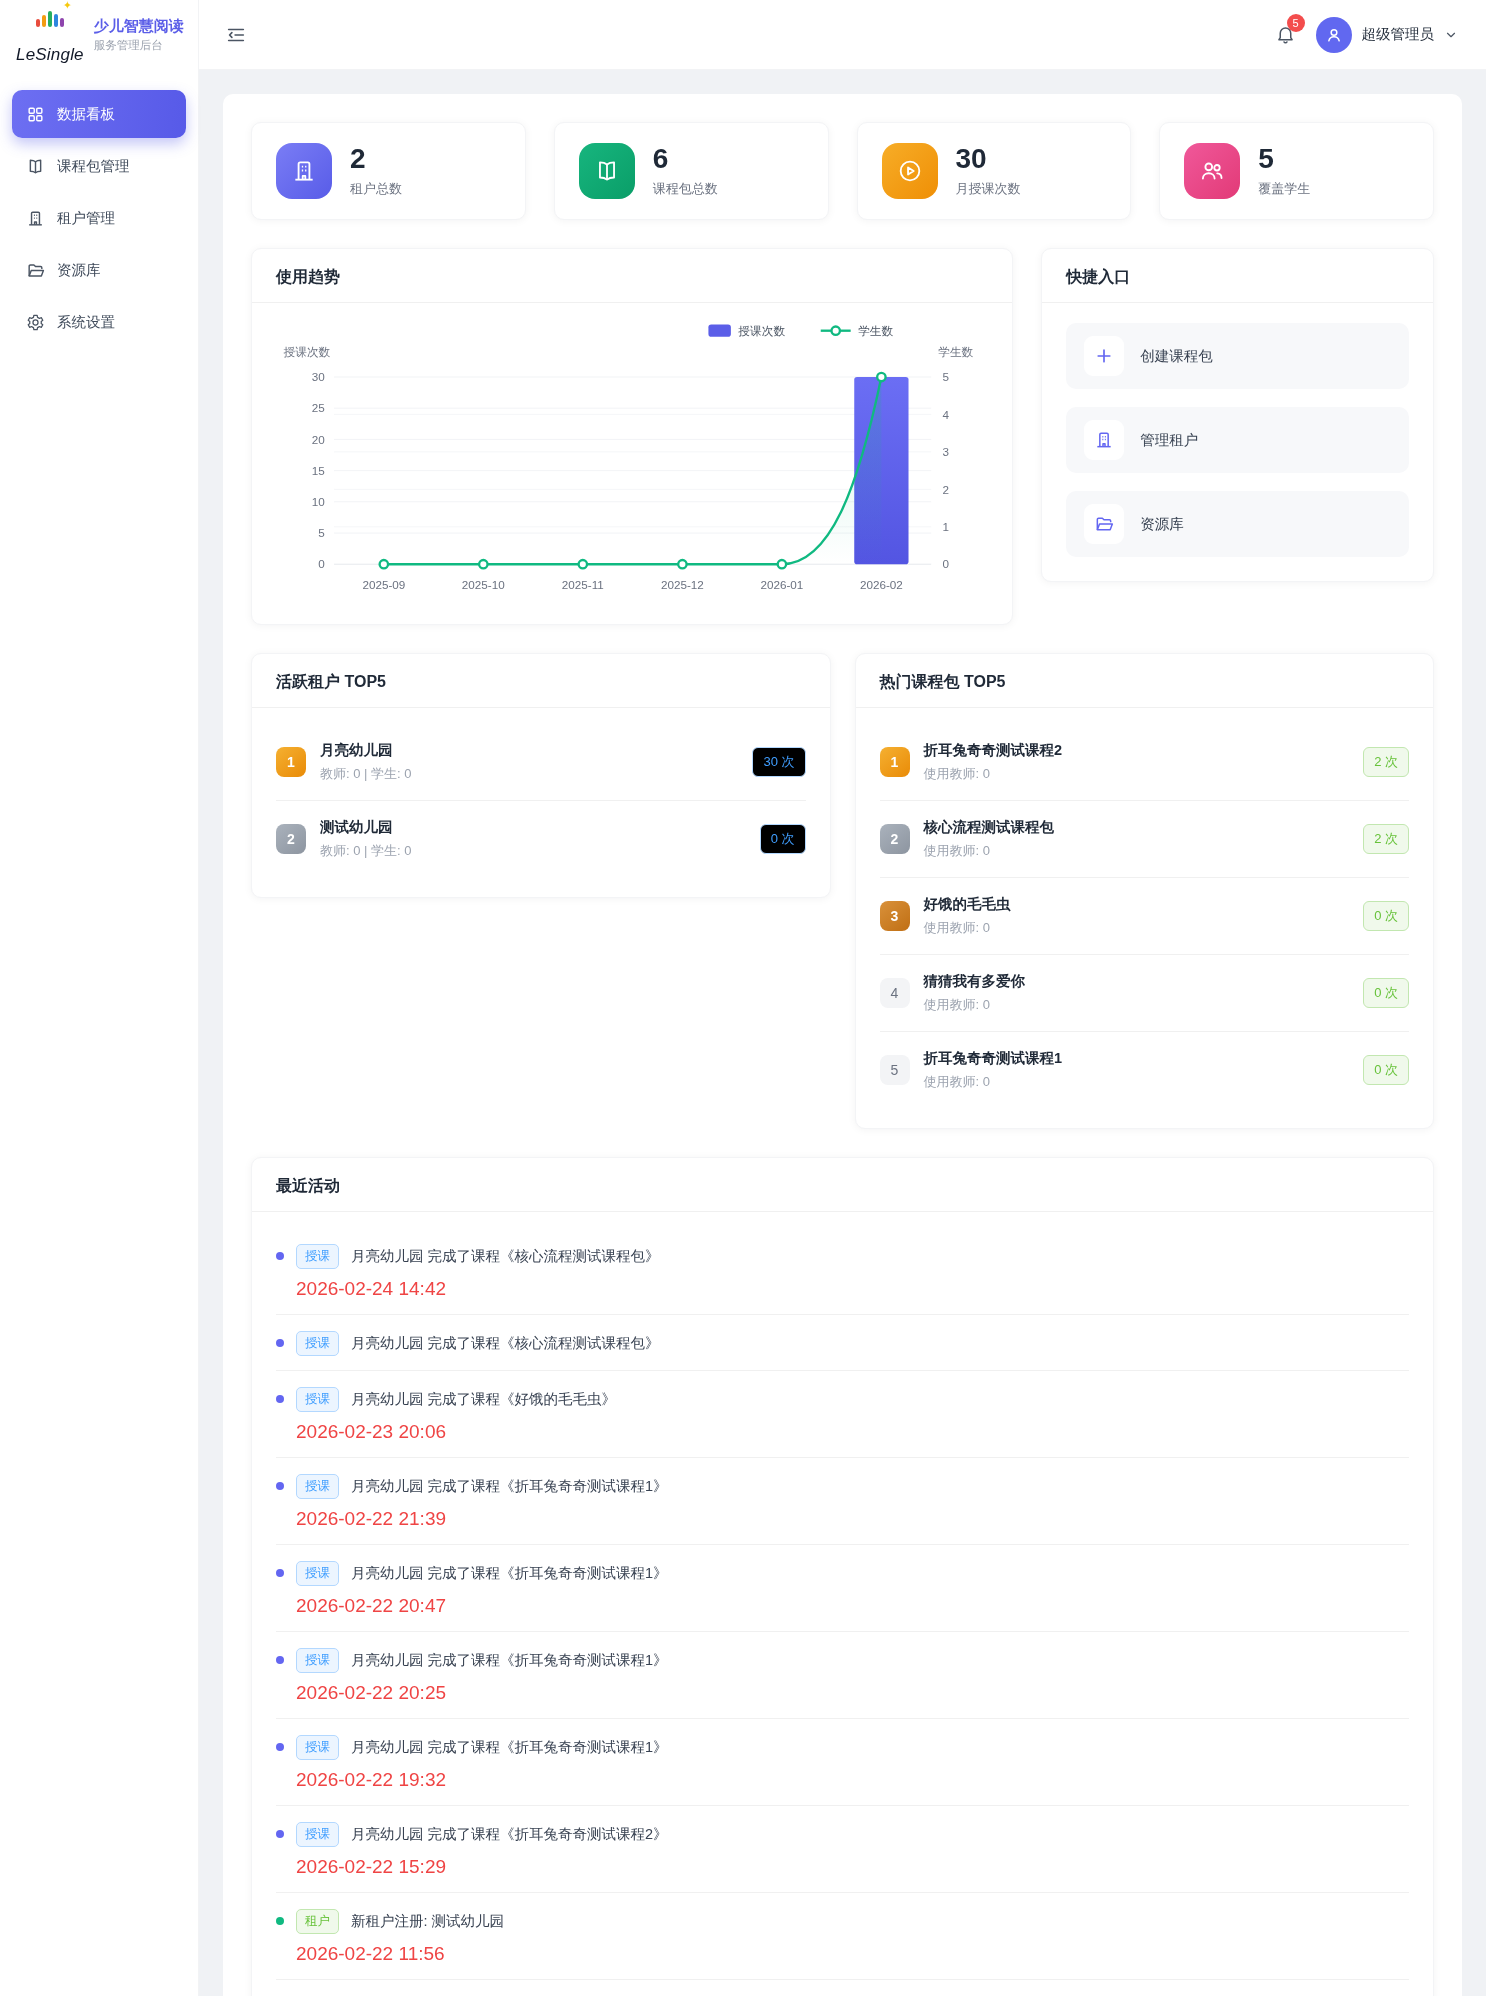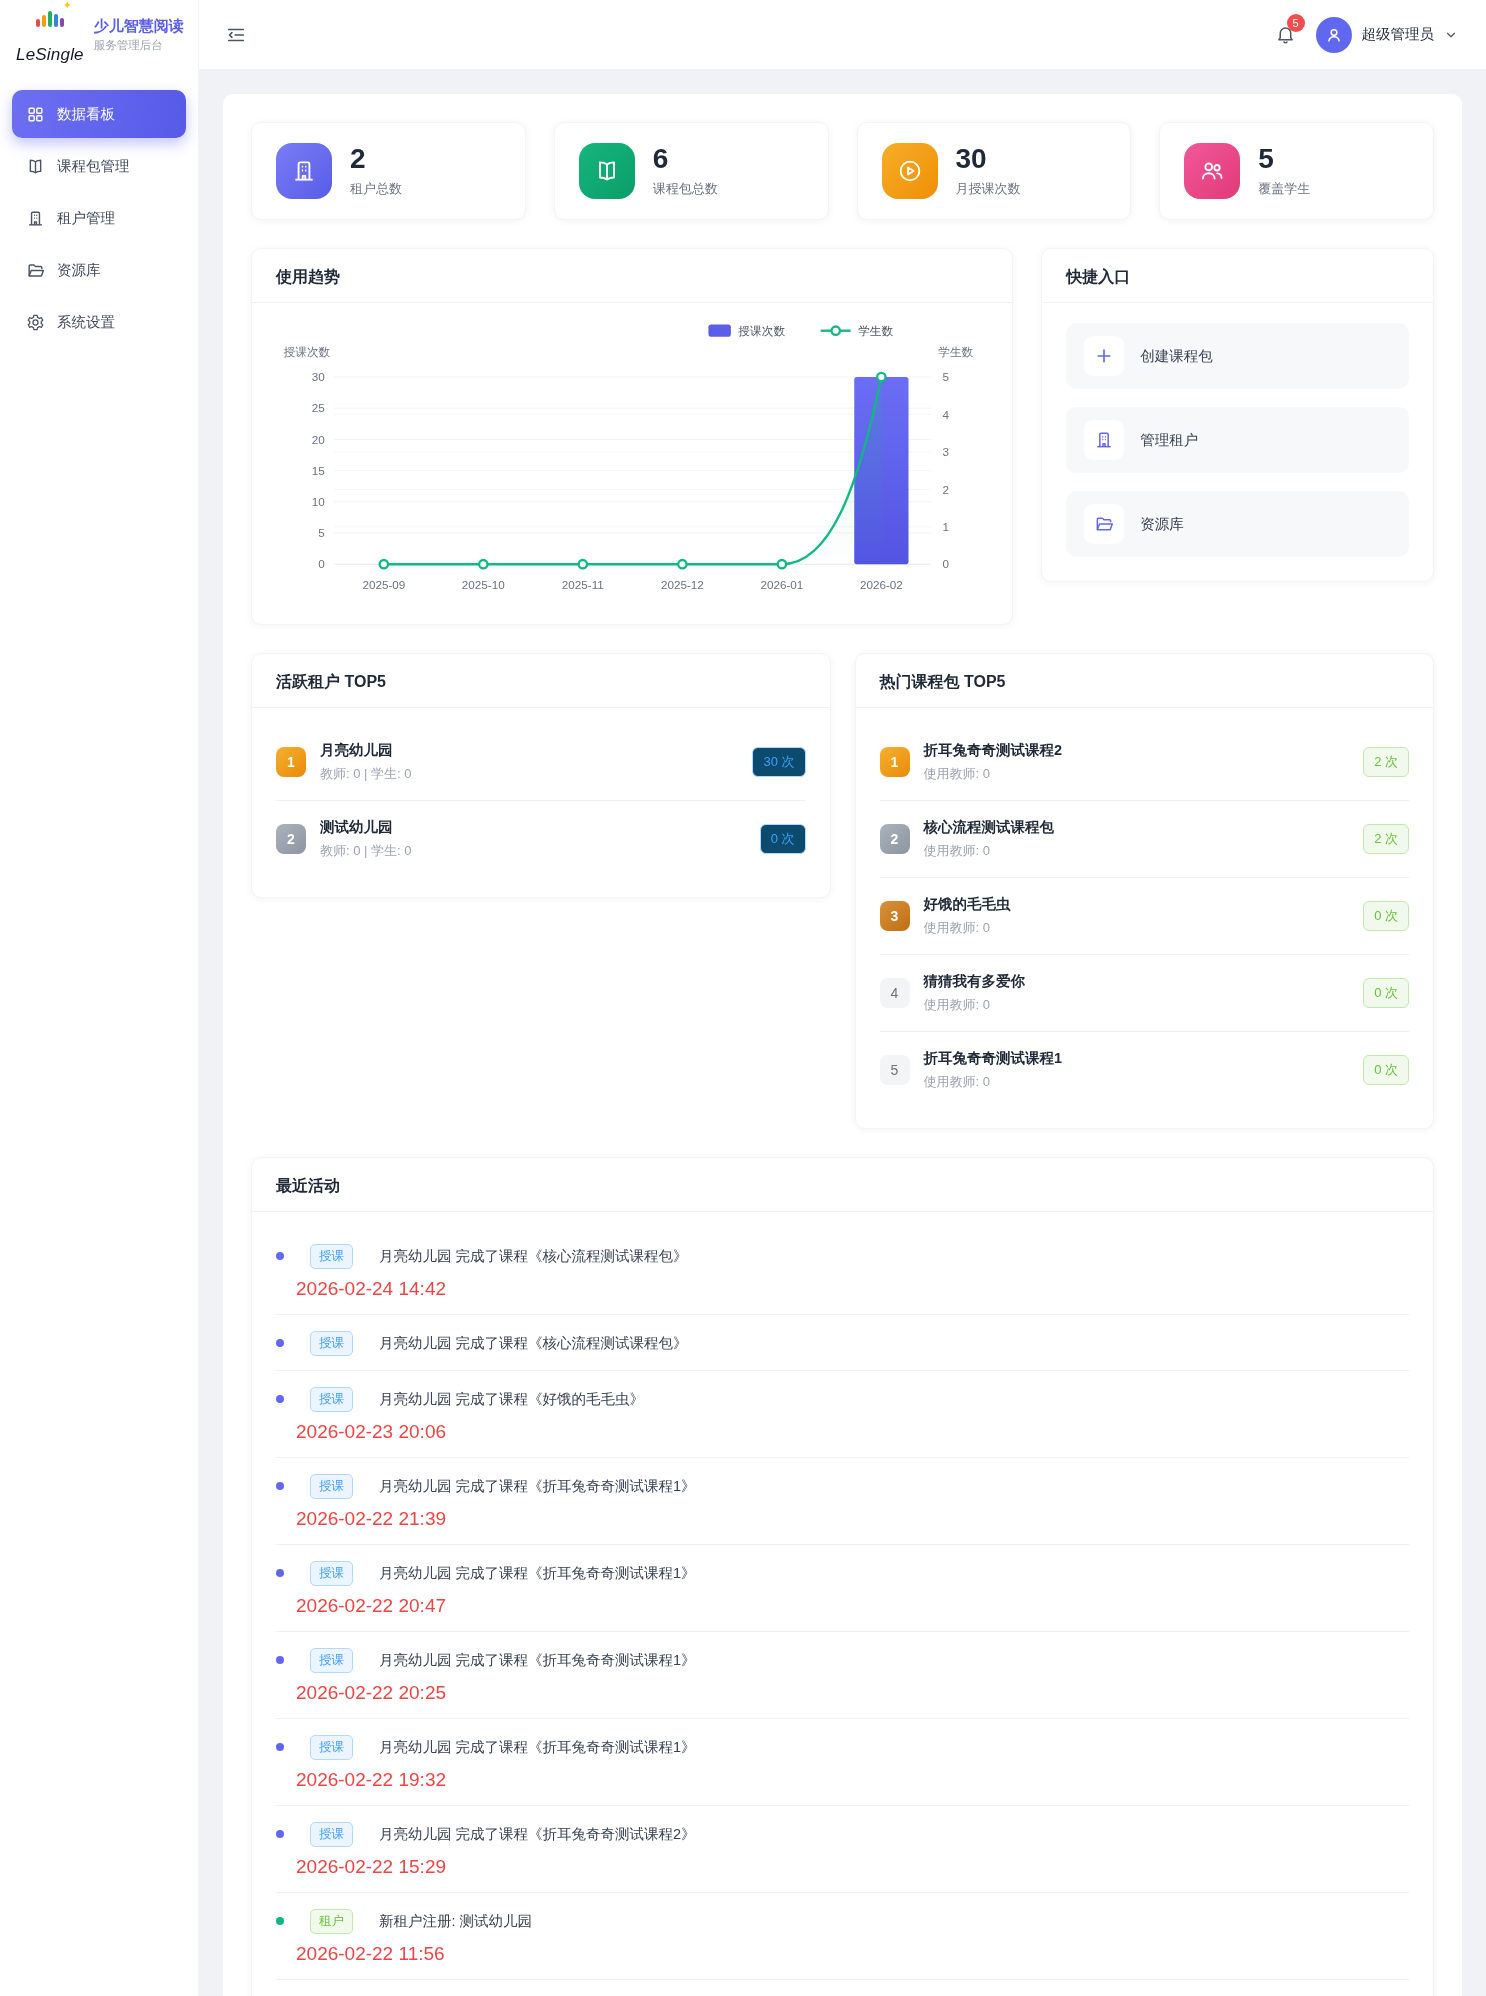--- a/index.html
+++ b/index.html
@@ -73,26 +73,26 @@
   .rank-row { display: flex; align-items: center; gap: 14px; padding: 17px 0; border-bottom: 1px solid #f0f0f0; }
   .rank-row:last-child { border-bottom: none; }
   .rank-badge { width: 30px; height: 30px; border-radius: 8px; display: flex; align-items: center; justify-content: center; font-size: 14px; font-weight: bold; color: #fff; flex: 0 0 30px; }
   .rank-1 { background: linear-gradient(140deg, #f5b031, #e98b07); }
   .rank-2 { background: linear-gradient(140deg, #aab2bc, #8d95a0); }
   .rank-3 { background: linear-gradient(140deg, #d9913a, #c06f14); }
   .rank-plain { background: #f3f4f6; color: #6b7280; font-weight: 500; }
   .rank-name { font-size: 14.5px; font-weight: 700; color: #1f2937; }
   .rank-meta { font-size: 13px; color: #9ca3af; margin-top: 5px; }
   .pill { margin-left: auto; padding: 5px 10px; border-radius: 6px; font-size: 13px; white-space: nowrap; }
-  .pill-blue  { color: #409eff; background: #0c4a6e; border: 1px solid #b3d8ff; }
+  .pill-blue  { color: #409eff; background: #000000; border: 1px solid #b3d8ff; }
   .pill-green { color: #67c23a; background: #f0f9eb; border: 1px solid #c2e7b0; }
   
   .act-row { padding: 16px 0 14px; border-bottom: 1px solid #f0f0f0; }
   .act-row:last-child { border-bottom: none; }
-  .act-line { display: flex; align-items: center; gap: 26px; }
+  .act-line { display: flex; align-items: center; gap: 12px; }
   .dot { width: 8px; height: 8px; border-radius: 50%; background: #6366f1; flex: 0 0 8px; }
   .dot-green { background: #10b981; }
   .tag { padding: 3px 8px; border-radius: 5px; font-size: 12.5px; }
   .tag-blue  { color: #409eff; background: #ecf5ff; border: 1px solid #b3d8ff; }
   .tag-green { color: #67c23a; background: #f0f9eb; border: 1px solid #c2e7b0; }
   .act-text { font-size: 14.5px; color: #374151; }
   .act-time { font-size: 19px; color: #ef4444; margin: 9px 0 0 20px; }
 </style>
 </head>
 <body>

